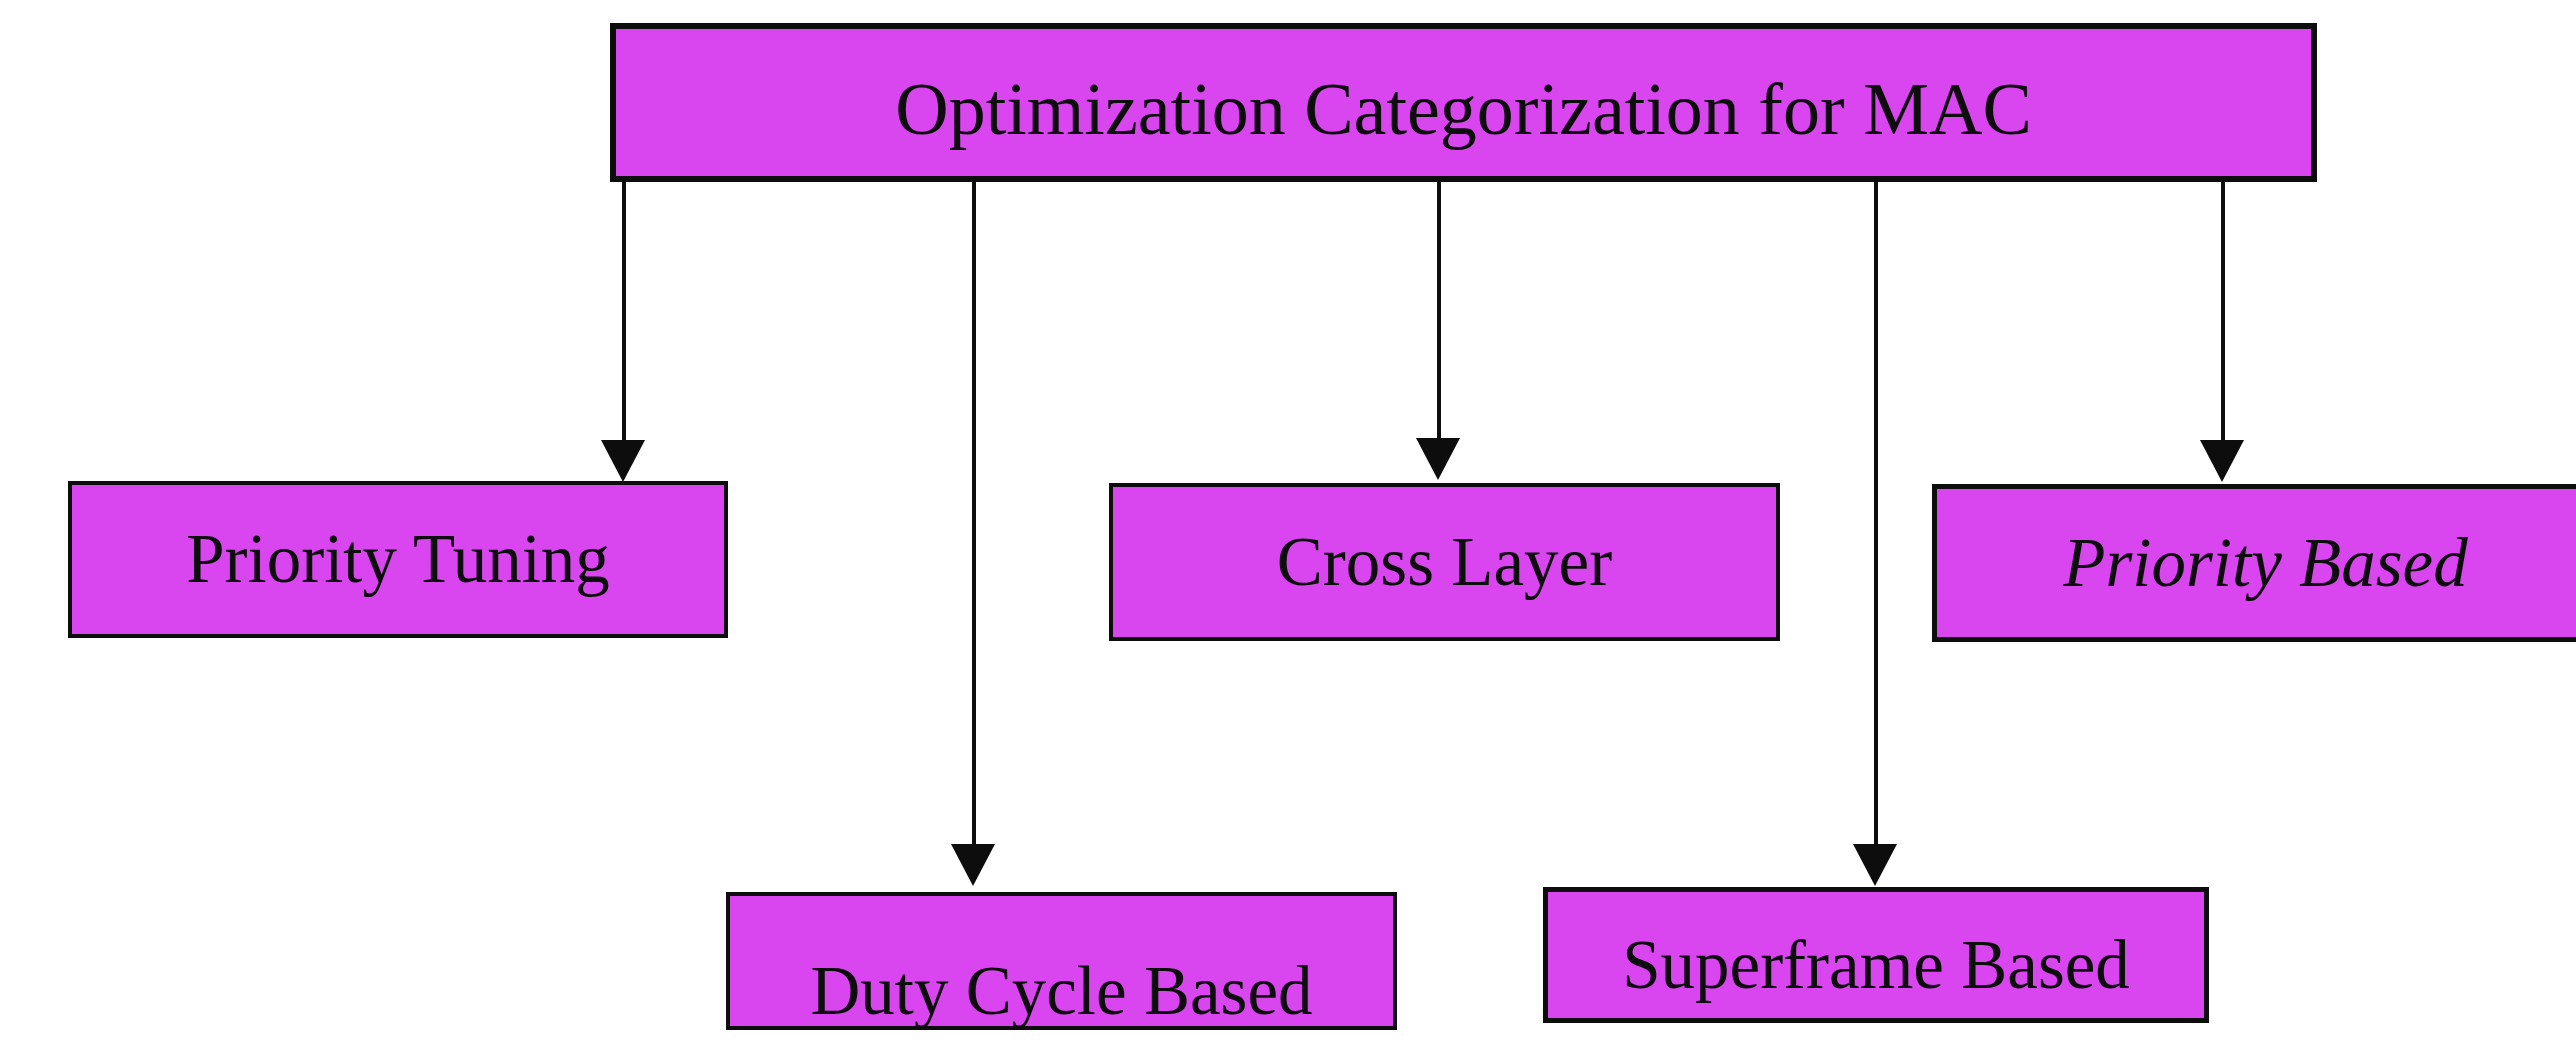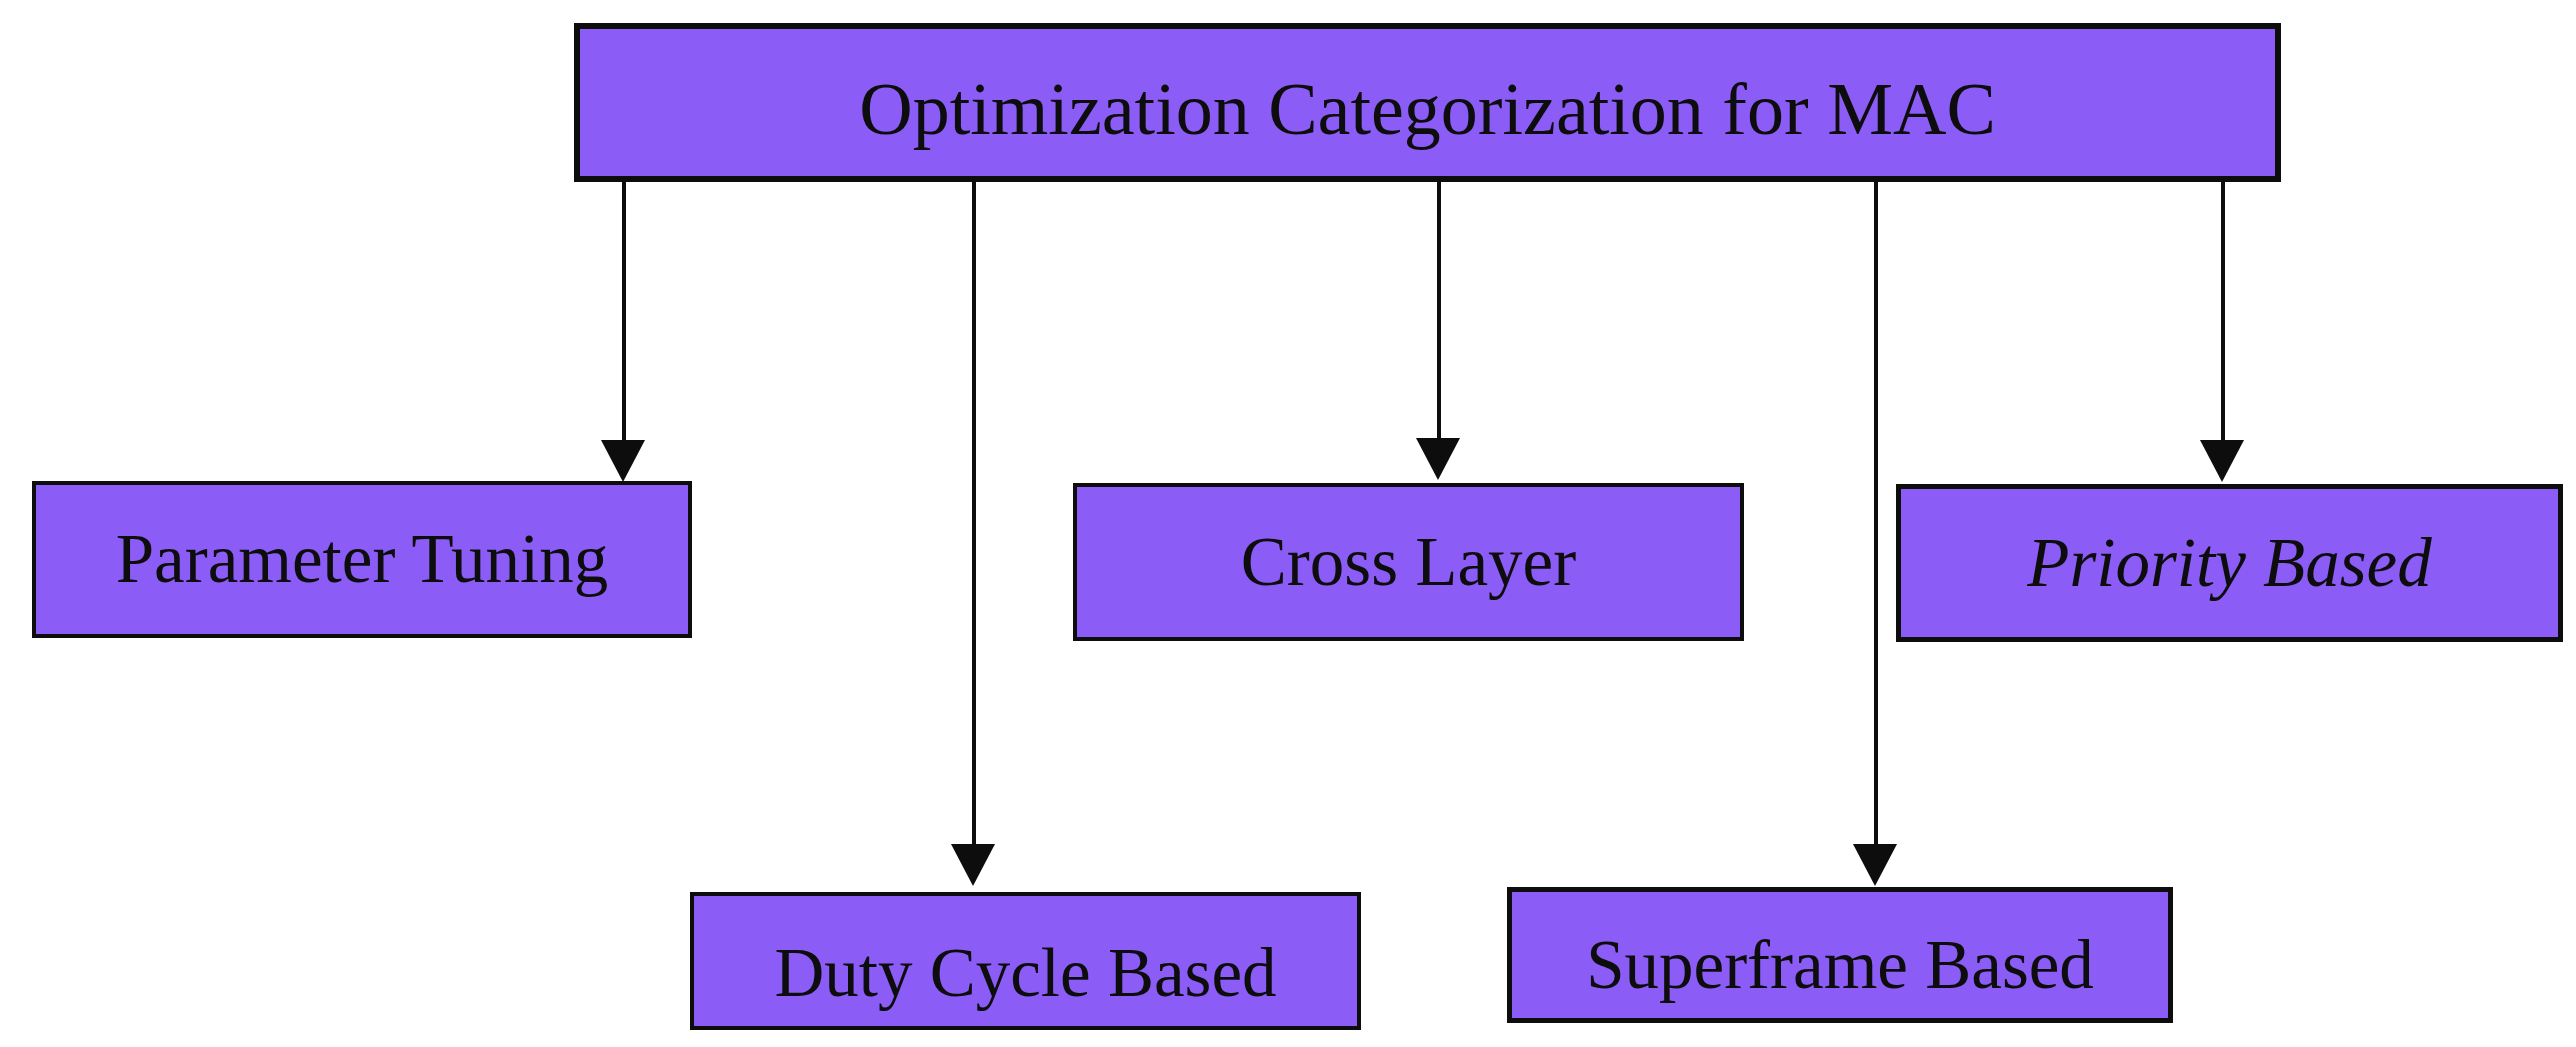--- a/index.html
+++ b/index.html
@@ -11,41 +11,42 @@
     position: relative;
     width: 2576px;
     height: 1048px;
     background: #ffffff;
     font-family: "Liberation Serif", "DejaVu Serif", serif;
     color: #0d0d0d;
     overflow: hidden;
   }
   .box {
     position: absolute;
-    background: #8b5cf6;
+    background: #d946ef;
     border: 4.8px solid #0d0d0d;
     box-sizing: border-box;
     display: flex;
     align-items: center;
     justify-content: center;
     text-align: center;
     font-size: 69px;
     line-height: 1;
     white-space: nowrap;
+    margin-left: 36px;
   }
   .box.root {
     left: 574px; top: 22.6px; width: 1707px; height: 159px;
     border-width: 6.5px;
     font-size: 74px;
     padding-top: 14.5px;
   }
   .box.parameter { left: 32px;   top: 481px;  width: 660px; height: 157px; }
   .box.cross     { left: 1073px; top: 483px;  width: 671px; height: 158px; }
   .box.priority  { left: 1896px; top: 484px;  width: 667px; height: 158px; border-width: 5.6px; font-style: italic; }
-  .box.duty      { left: 690px;  top: 892px; width: 671px; height: 138px; padding-top: 24px; }
+  .box.duty      { left: 690px;  top: 892px; width: 671px; height: 138px; padding-top: 24px; align-items: flex-end; }
   .box.superframe{ left: 1507px; top: 887px; width: 666px; height: 136px; border-width: 5.6px; padding-top: 21px; }
 
   .arrow-line {
     position: absolute;
     width: 4px;
     background: #0d0d0d;
   }
   .arrow-head {
     position: absolute;
     width: 0;
@@ -73,21 +74,21 @@
 </head>
 <body>
 
 <div id="diagram">
 
   <div class="box root">
     <span>Optimization Categorization for MAC</span>
   </div>
 
   <div class="box parameter">
-    <span>Parameter Tuning</span>
+    <span>Priority Tuning</span>
   </div>
 
   <div class="box duty">
     <span>Duty Cycle Based</span>
   </div>
 
   <div class="box cross">
     <span>Cross Layer</span>
   </div>
 

